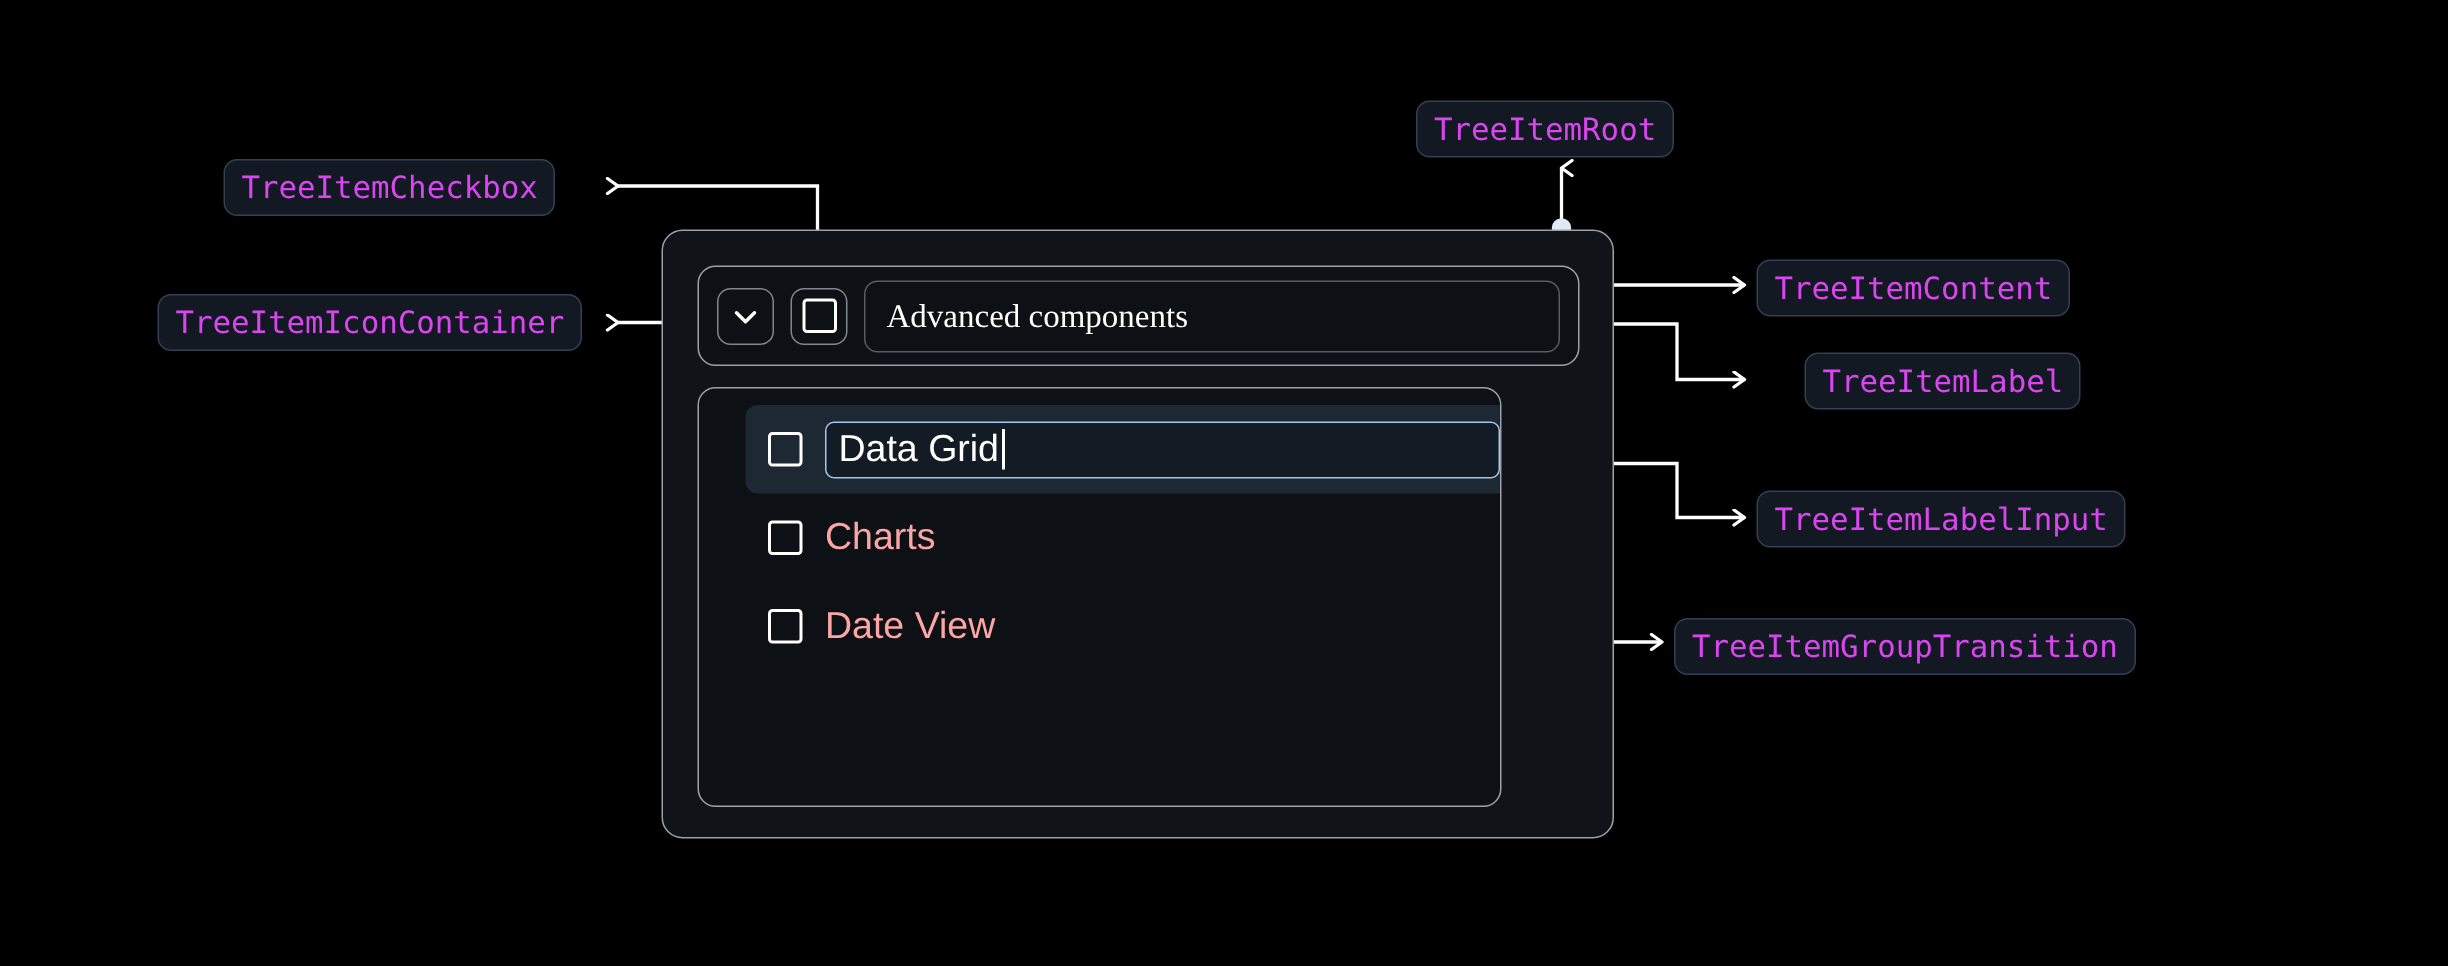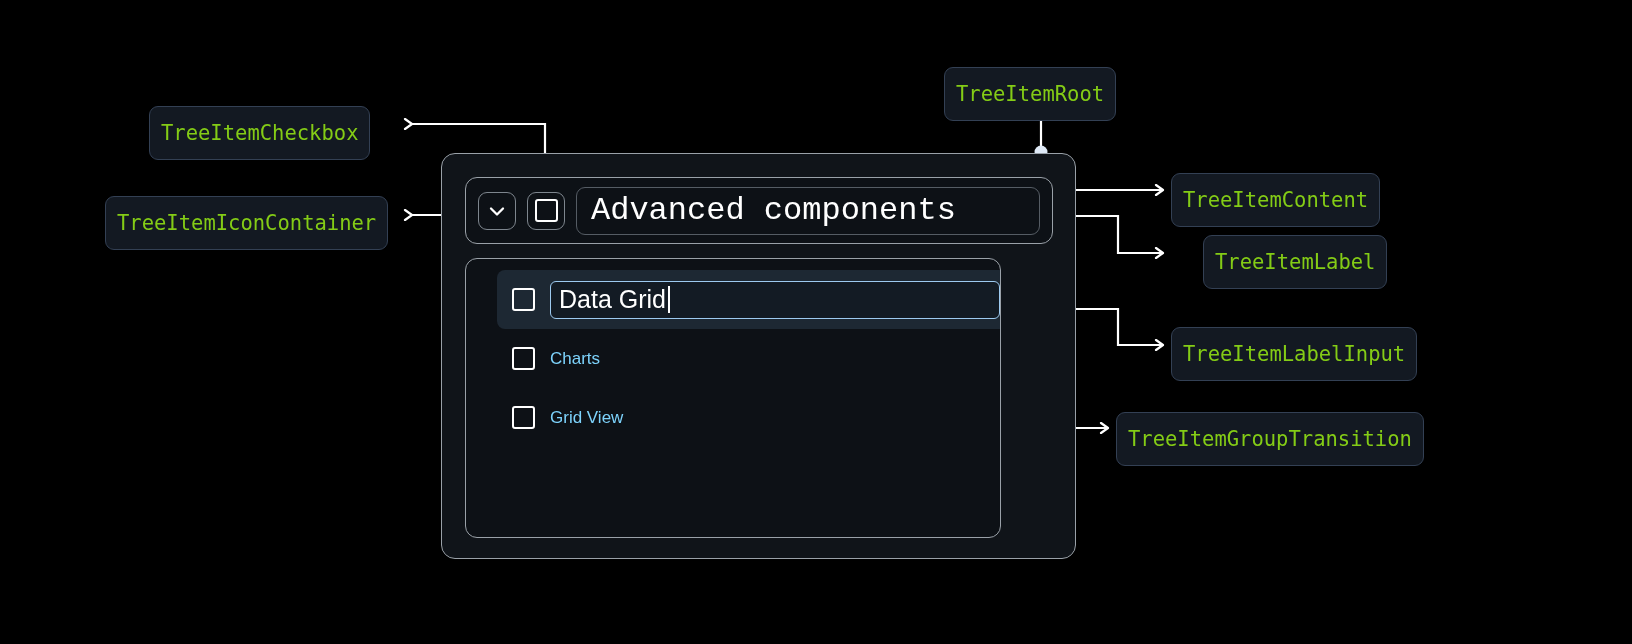--- a/index.html
+++ b/index.html
@@ -32,26 +32,26 @@
     pointer-events: none;
     z-index: 5;
   }
 
   
   .badge {
     position: absolute;
     display: flex;
     align-items: center;
     box-sizing: border-box;
-    height: 54px;
+    height: 38px;
     padding: 0 11px;
     background: #131922;
     border: 1px solid #334054;
     border-radius: 9px;
-    color: #84cc16;
+    color: #d946ef;
     font-family: "DejaVu Sans Mono", "Liberation Mono", monospace;
     font-size: 20.5px;
     letter-spacing: 0px;
     white-space: nowrap;
     z-index: 8;
   }
 
   
   #tree-root {
     position: absolute;
@@ -122,22 +122,22 @@
     flex: 1 1 auto;
     height: 48px;
     box-sizing: border-box;
     border: 1px solid #555c64;
     border-radius: 9px;
     background: #0d1116;
     display: flex;
     align-items: center;
     padding: 0 14px;
     color: #ffffff;
-    font-size: 32px;
-    font-family: Liberation Mono, monospace;
+    font-size: 22px;
+    font-family: Liberation Serif, serif;
   }
 
   
   #tree-group {
     position: absolute;
     left: 23px;
     top: 104px;
     width: 536px;
     height: 280px;
     box-sizing: border-box;
@@ -168,22 +168,22 @@
   .child-cbox {
     width: 23px;
     height: 23px;
     flex: 0 0 23px;
     box-sizing: border-box;
     border: 2.4px solid #ffffff;
     border-radius: 3px;
   }
 
   .child-label {
-    color: #7dd3fc;
-    font-size: 17px;
+    color: #fca5a5;
+    font-size: 25px;
     font-family: "Liberation Sans", sans-serif;
     white-space: nowrap;
   }
 
   
   .label-input {
     flex: 1 1 auto;
     margin-right: 0;
     height: 38px;
     box-sizing: border-box;
@@ -308,19 +308,19 @@
       </div>
 
       <div class="child-row">
         <span class="child-cbox"></span>
         <span class="child-label">Charts</span>
       </div>
 
 
       <div class="child-row">
         <span class="child-cbox"></span>
-        <span class="child-label">Grid View</span>
+        <span class="child-label">Date View</span>
       </div>
 
     </div>
   </div>
 
 </div>
 
 </body></html>

